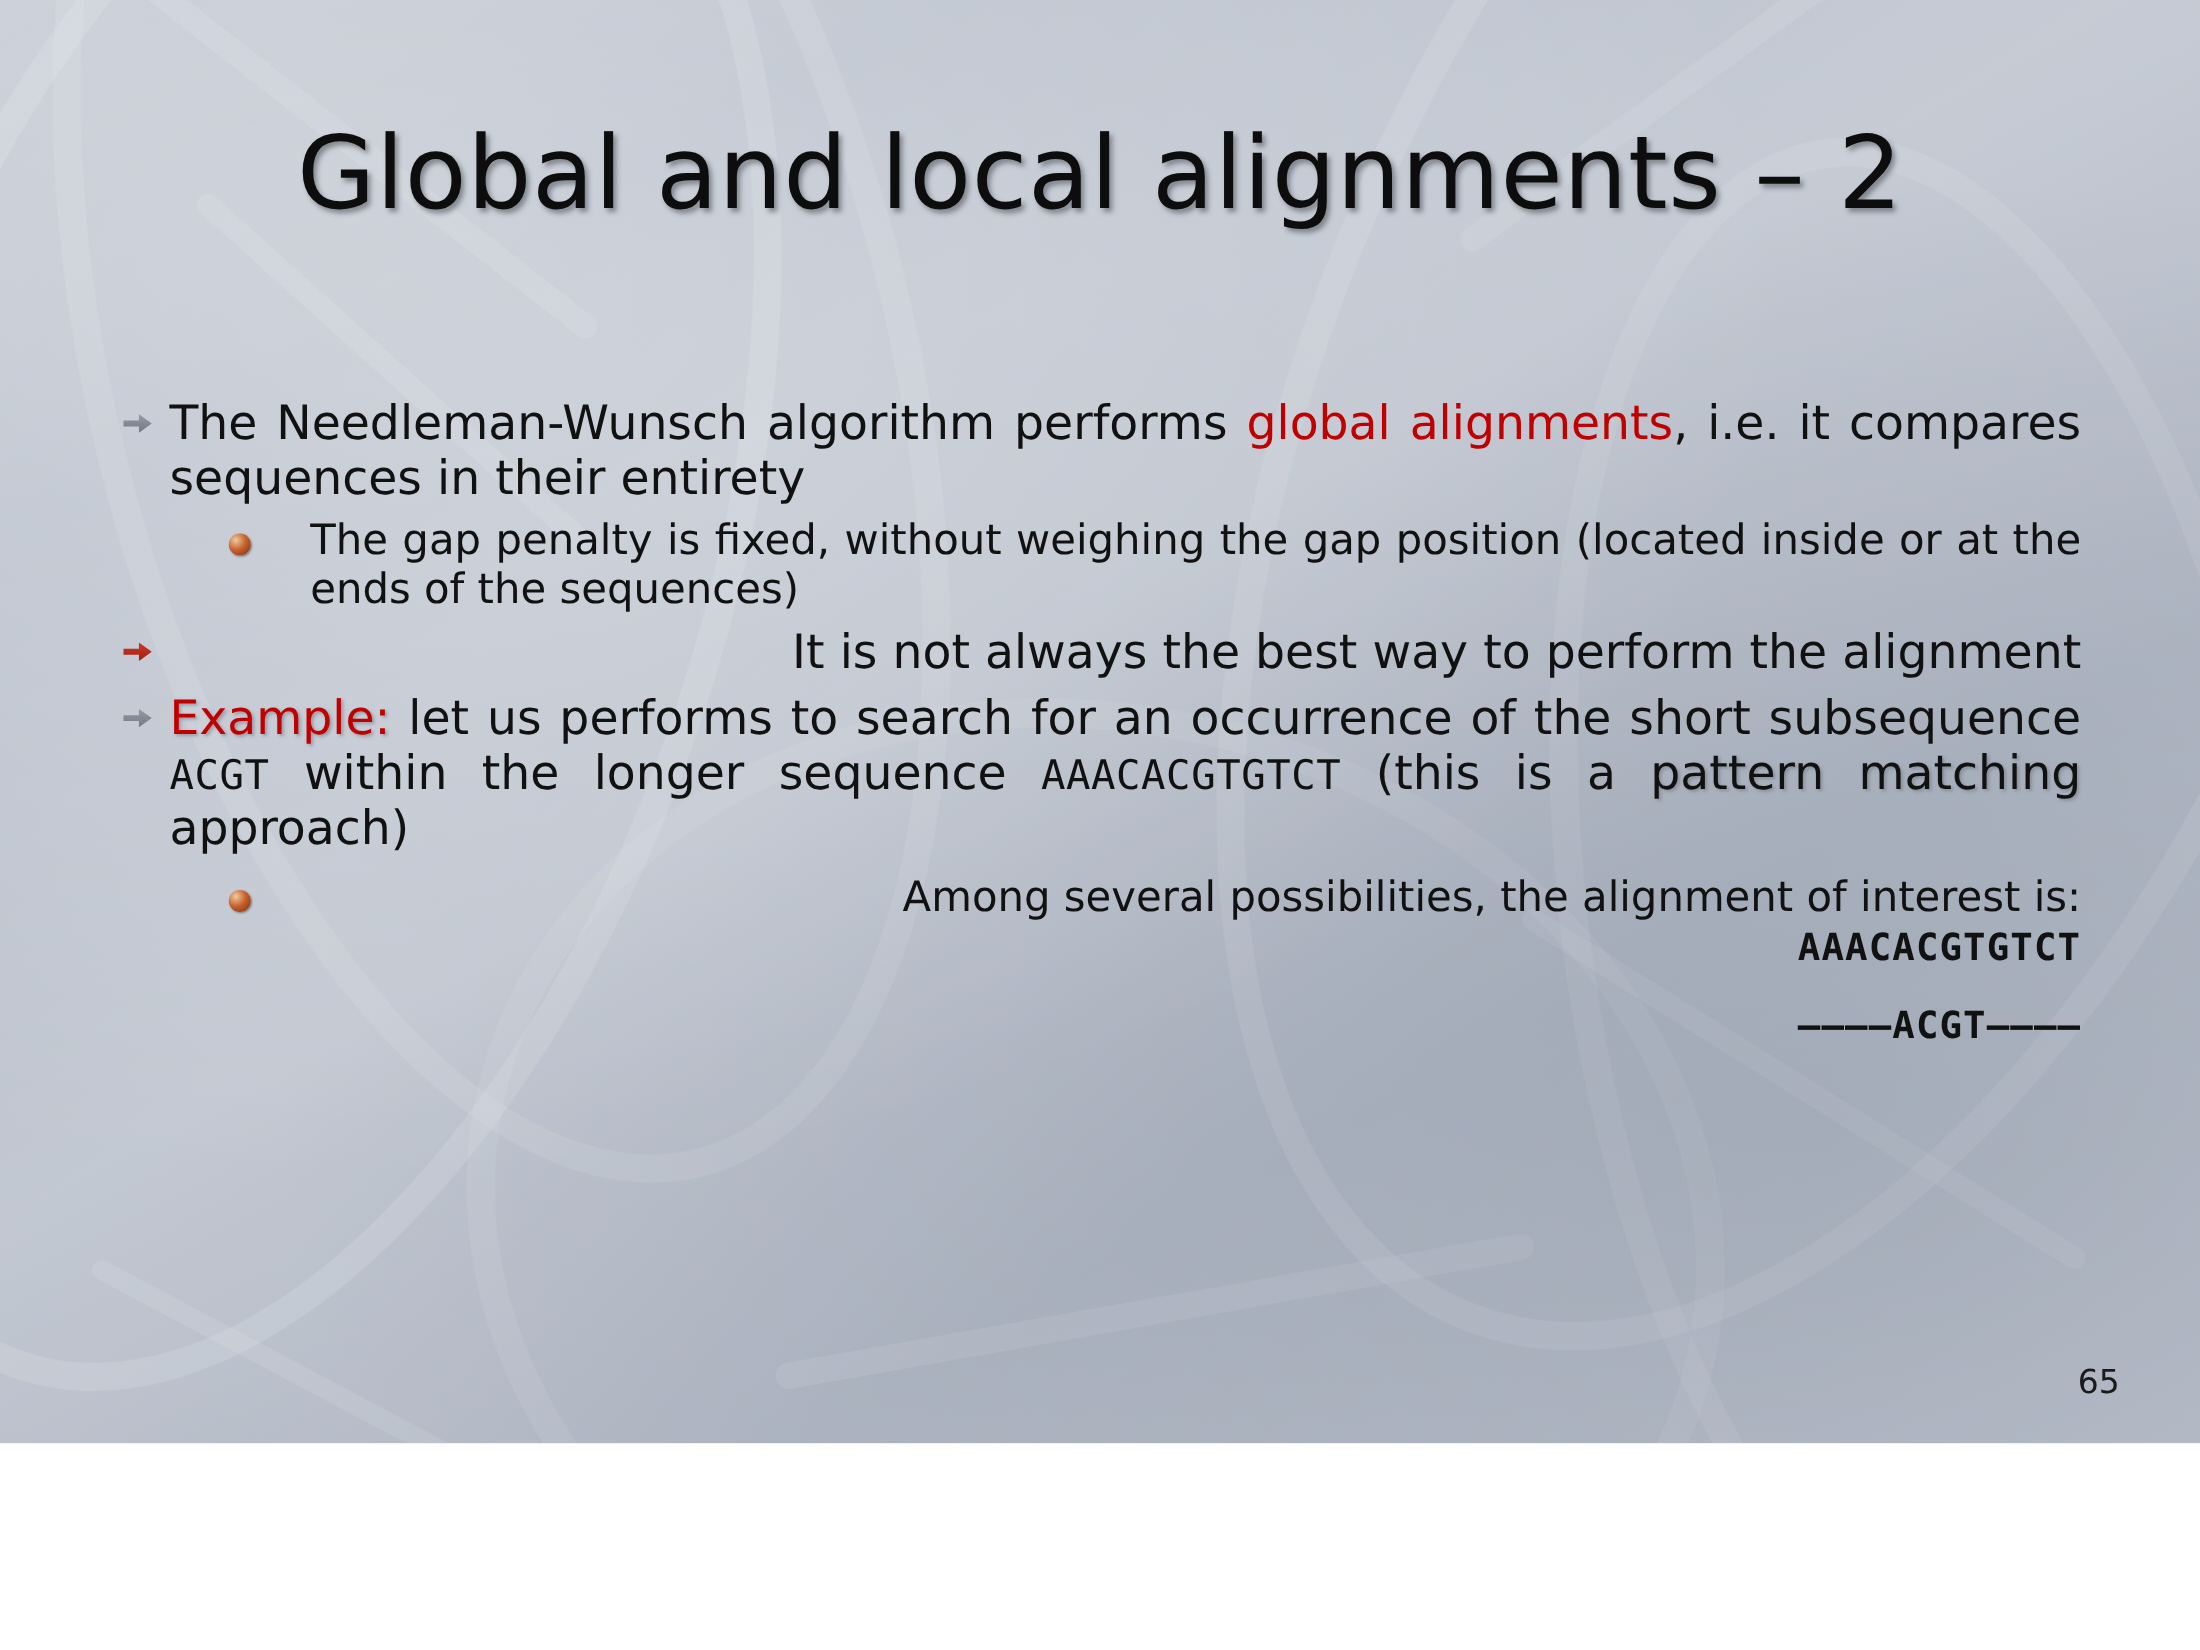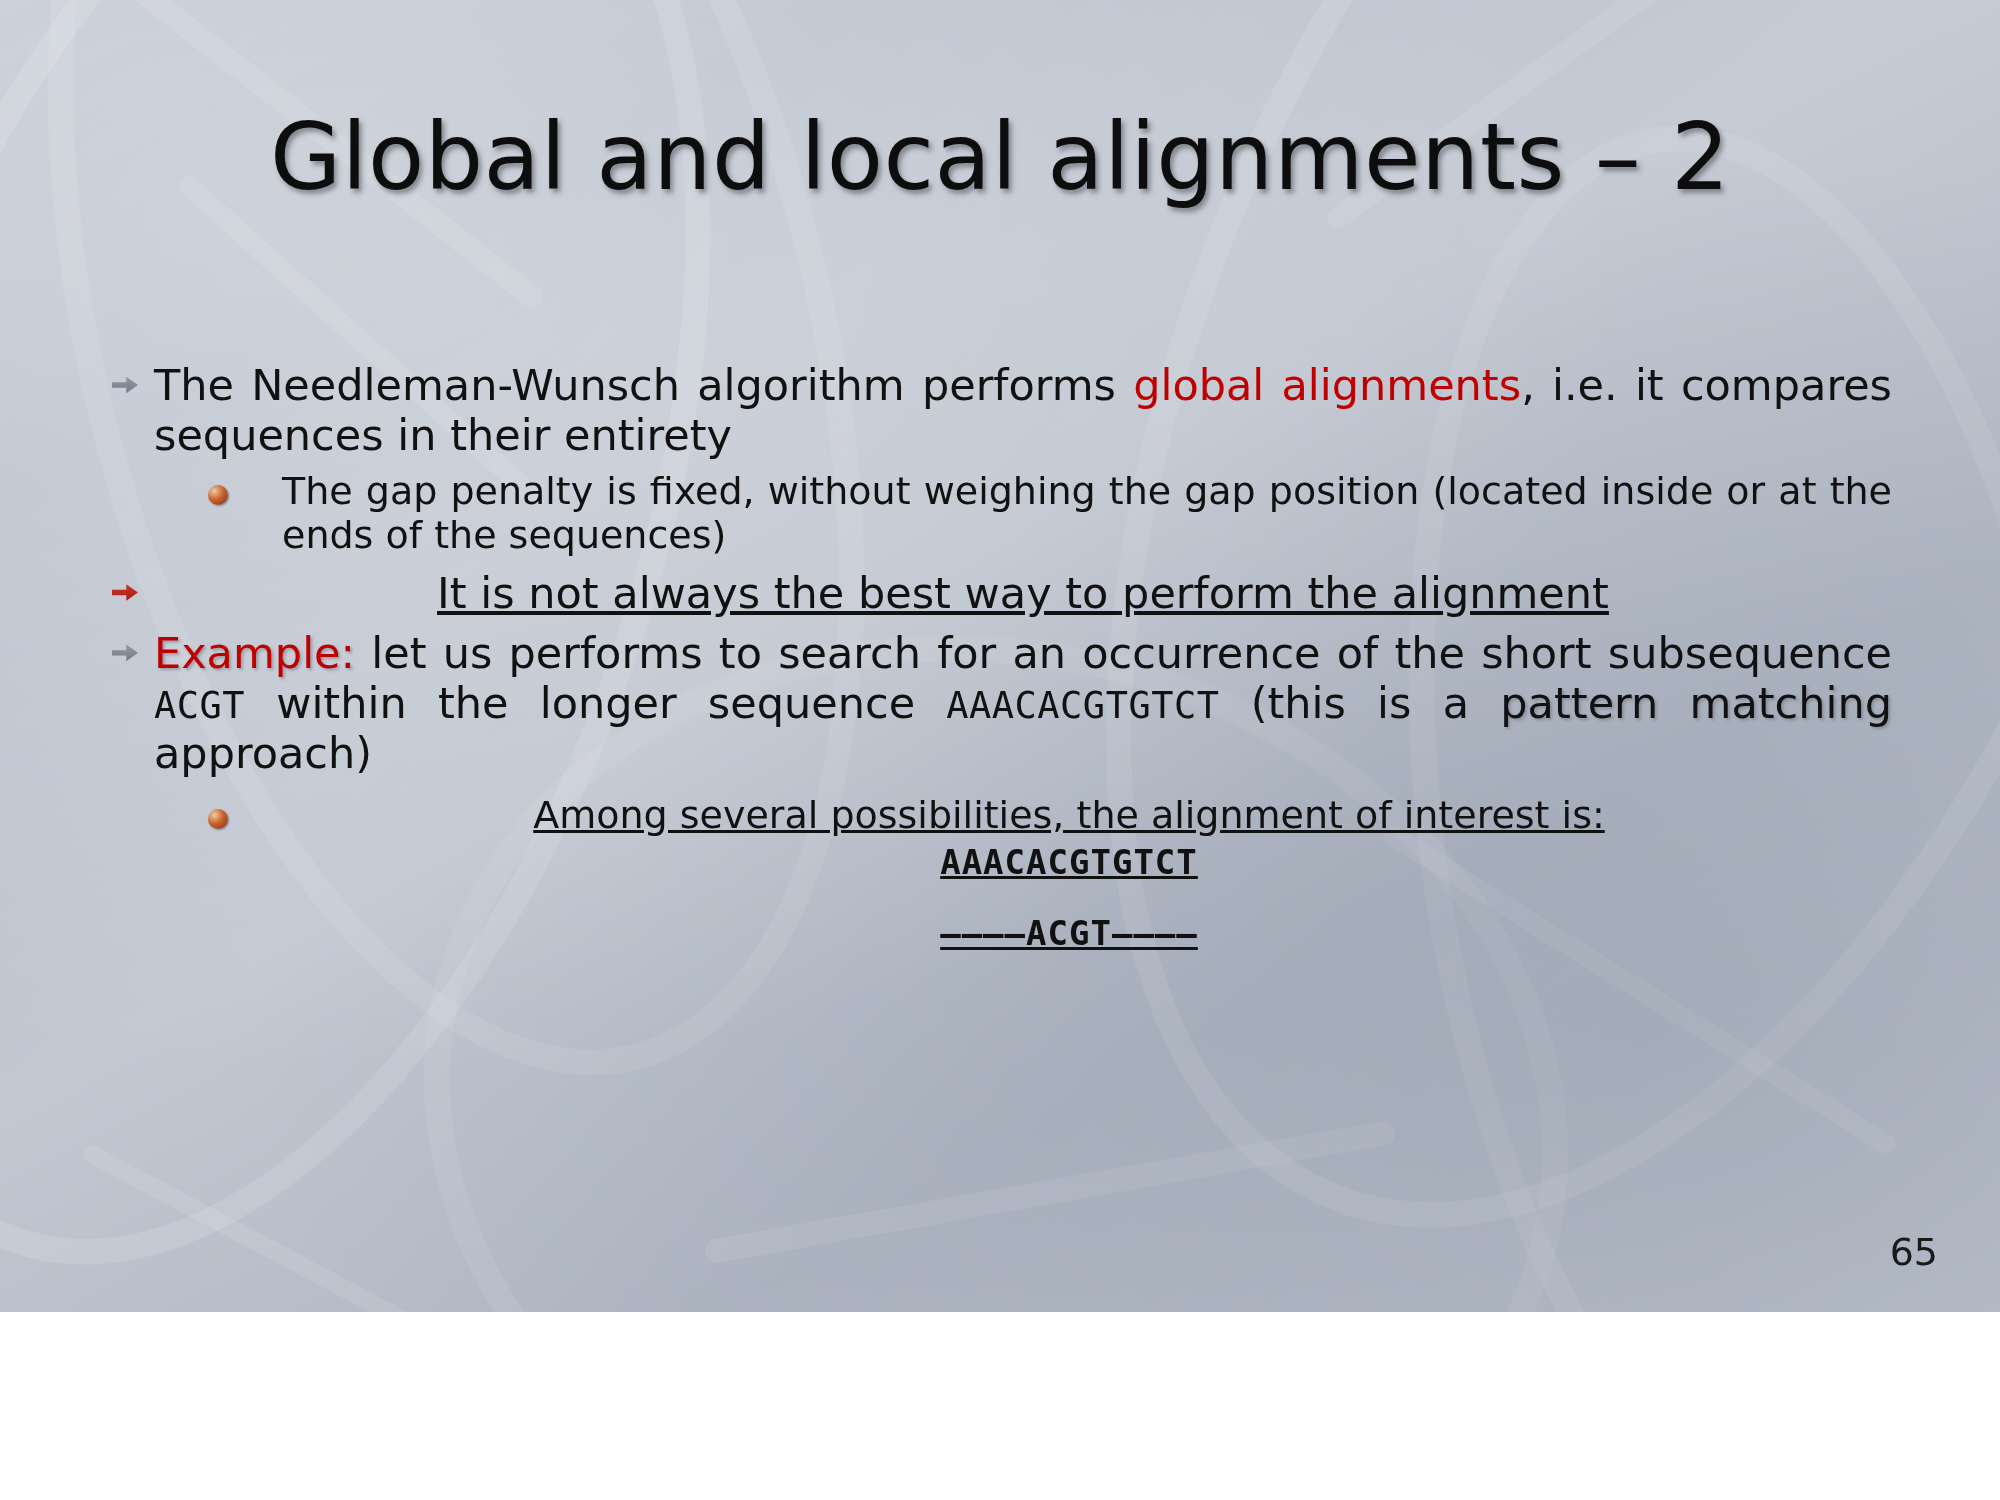--- a/index.html
+++ b/index.html
@@ -138,21 +138,21 @@
 
   .text {
     flex: 1 1 auto;
     color: #111;
     text-align: justify;
     text-justify: inter-word;
   }
   .t-lvl1 { font-size: 43px; line-height: 1.17; }
   .t-lvl2 { font-size: 38px; line-height: 1.17; }
 
-  .no-justify { text-align: center; text-decoration: underline; }
+  .no-justify { text-align: right; }
 
   .red { color: #c00000; }
   .mono {
     font-family: "DejaVu Sans Mono", monospace;
     font-weight: normal;
     font-size: 0.86em;
     letter-spacing: 0.5px;
   }
   .soft-shadow { text-shadow: 2px 2px 3px rgba(110,115,125,0.55); }
 
@@ -161,23 +161,23 @@
     font-weight: bold;
     font-size: 34px;
     line-height: 1.5;
     letter-spacing: 1px;
     color: #111;
   }
   .align-block .line2 { display: block; margin-top: 20px; }
 
   .slide-number {
     position: absolute;
-    right: 62px;
+    right: 73px;
     bottom: 38px;
-    font-size: 38px;
+    font-size: 30px;
     color: #1a1a1a;
   }
 </style>
 </head>
 <body>
 
 <div class="slide">
 
   <div class="bg-art">
     <div class="helix h1"></div>

